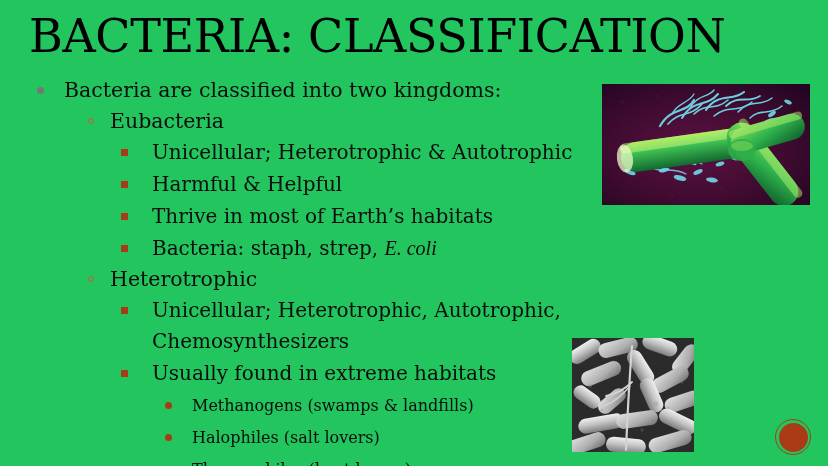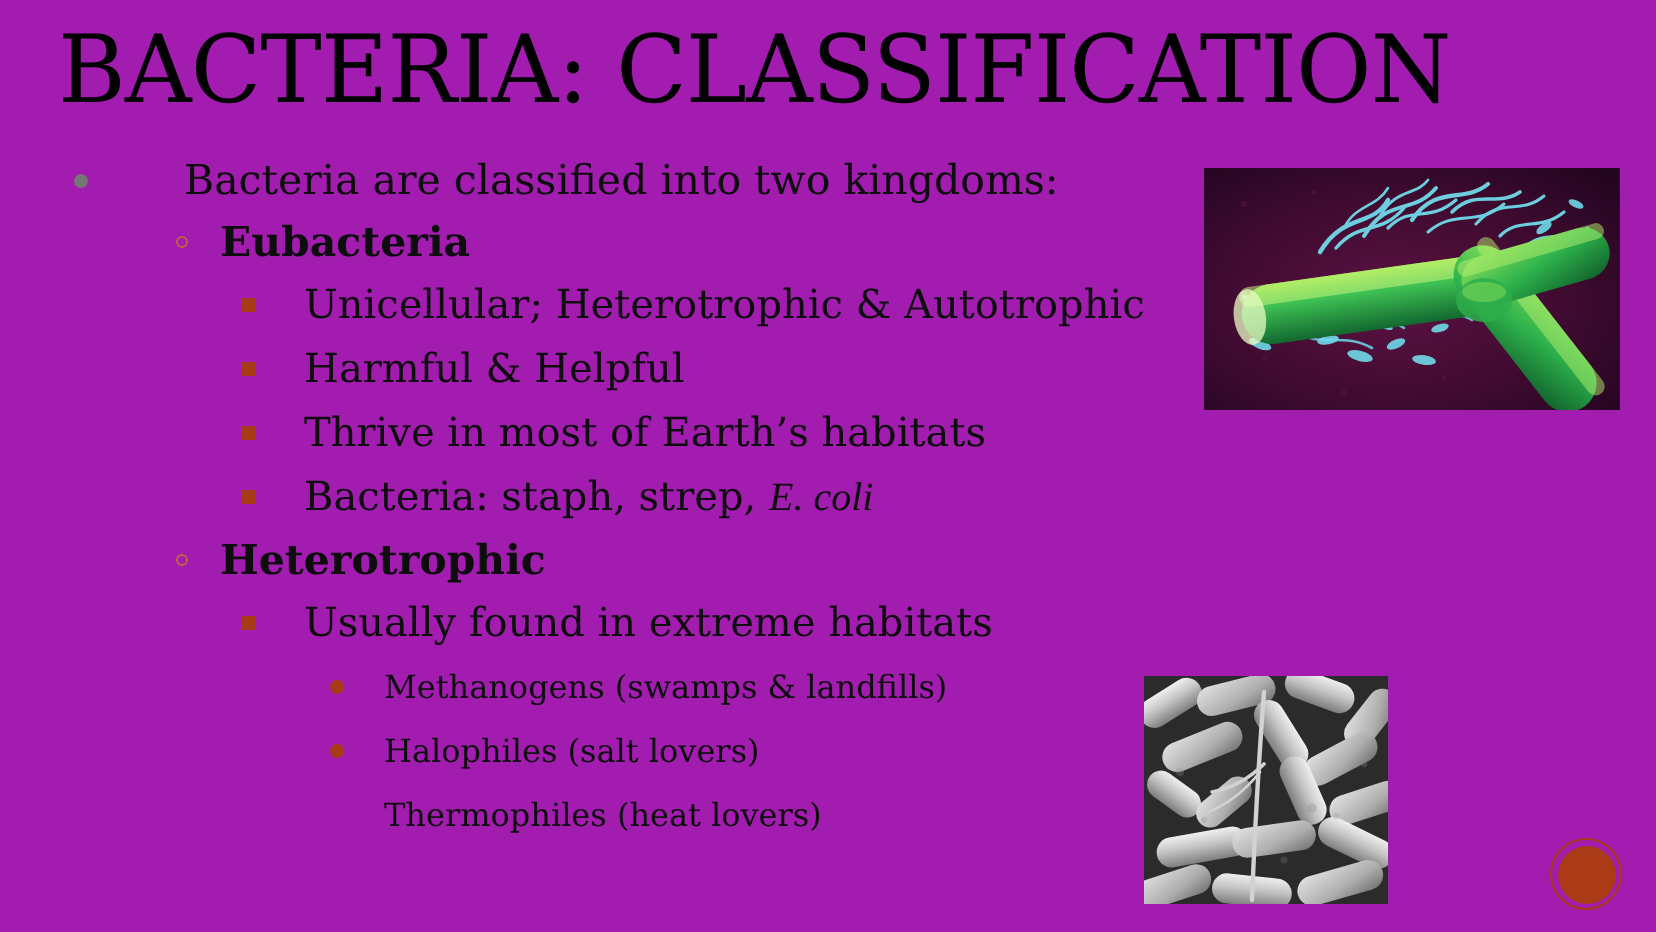--- a/index.html
+++ b/index.html
@@ -11,21 +11,21 @@
     width: 828px;
     height: 466px;
     overflow: hidden;
     font-family: "DejaVu Serif", "Liberation Serif", serif;
     position: relative;
   }
 
   #slide {
     position: absolute;
     inset: 0;
-    background: #a21caf;
+    background: #22c55e;
   }
 
   
   .slide-title {
     position: absolute;
     left: 29px;
     top: 8px;
     width: 700px;
     font-family: "DejaVu Serif", "Liberation Serif", serif;
     font-size: 47px;
@@ -56,40 +56,40 @@
     position: absolute;
     display: block;
   }
 
   .bullet-row .text {
     display: block;
   }
 
   
   .lvl1 {
-    padding-left: 92px;
+    padding-left: 64px;
     font-size: 20.5px;
     line-height: 28px;
     margin-bottom: 3px;
   }
   .lvl1 .marker {
     left: 37px;
     top: 11px;
     width: 7px;
     height: 7px;
     border-radius: 50%;
     background: #767676;
   }
 
   
   .lvl2 {
     padding-left: 110px;
     font-size: 20.5px;
     line-height: 28px;
-    font-weight: bold;
+    font-weight: normal;
     margin-bottom: 2px;
   }
   .lvl2 .marker {
     left: 88px;
     top: 11px;
     width: 6px;
     height: 6px;
     border-radius: 50%;
     border: 1px solid #c2603f;
     background: transparent;
@@ -219,20 +219,21 @@
       <span class="text"><span>Bacteria: staph, strep, </span><span class="italic">E. coli</span></span>
     </div>
 
     <div class="bullet-row lvl2">
       <span class="marker"></span>
       <span class="text">Heterotrophic</span>
     </div>
 
     <div class="bullet-row lvl3">
       <span class="marker"></span>
+      <span class="text">Unicellular; Heterotrophic, Autotrophic, Chemosynthesizers</span>
     </div>
 
     <div class="bullet-row lvl3">
       <span class="marker"></span>
       <span class="text">Usually found in extreme habitats</span>
     </div>
 
     <div class="bullet-row lvl4">
       <span class="marker"></span>
       <span class="text">Methanogens (swamps &amp; landfills)</span>

